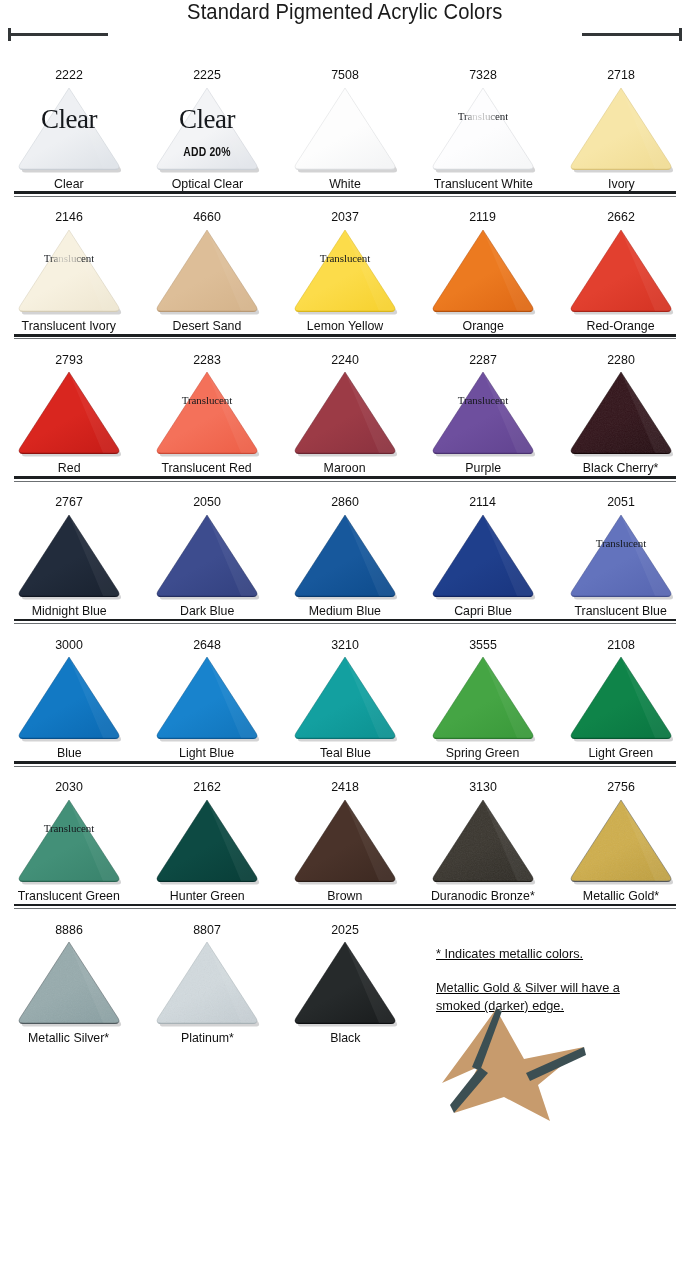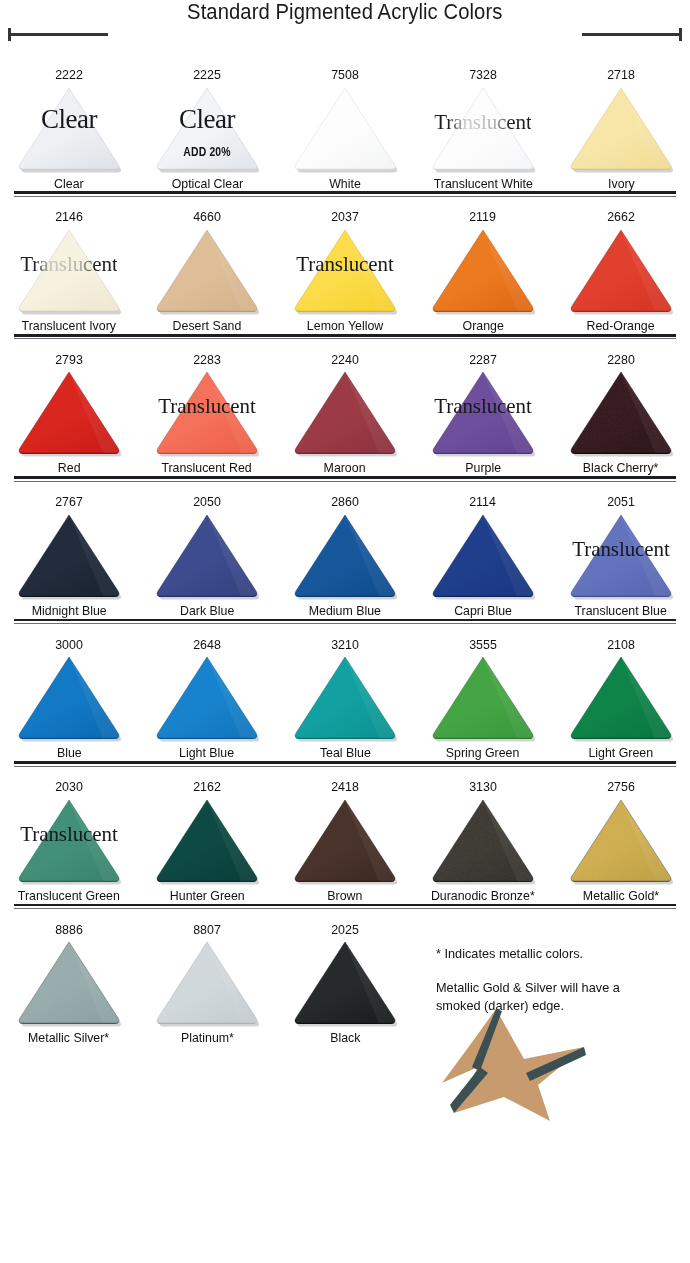--- a/index.html
+++ b/index.html
@@ -109,21 +109,21 @@
   .word-clear {
     top: 20px;
     font-family: "Liberation Serif", serif;
     font-size: 27px;
     color: #15181c;
     letter-spacing: -0.5px;
   }
   .word-translucent {
     top: 26px;
     font-family: "Liberation Serif", serif;
-    font-size: 21px;
+    font-size: 11px;
     color: #16191d;
     letter-spacing: -0.1px;
   }
   .word-translucent.fade {
     background: linear-gradient(90deg,#1b1e22 0 14%, rgba(150,150,150,.45) 32%, rgba(120,120,120,.55) 62%, #1b1e22 78%);
     -webkit-background-clip: text;
     background-clip: text;
     color: transparent;
   }
   .word-add {
@@ -151,20 +151,21 @@
     position: absolute; left: 0; right: 0; top: 5.4px;
     height: 0.9px; background: #6c7073;
   }
 
   
   .row-last .row-cells { width: 100%; }
   .notes {
     width: 40%;
     padding: 34px 21px 0 22px;
     position: relative;
+    text-decoration: underline;
   }
   .notes p {
     margin: 0 0 17px 0;
     font-size: 13.4px;
     color: #121212;
     line-height: 1.32;
     transform: scaleX(0.95);
     transform-origin: left center;
   }
   .star-wrap {

